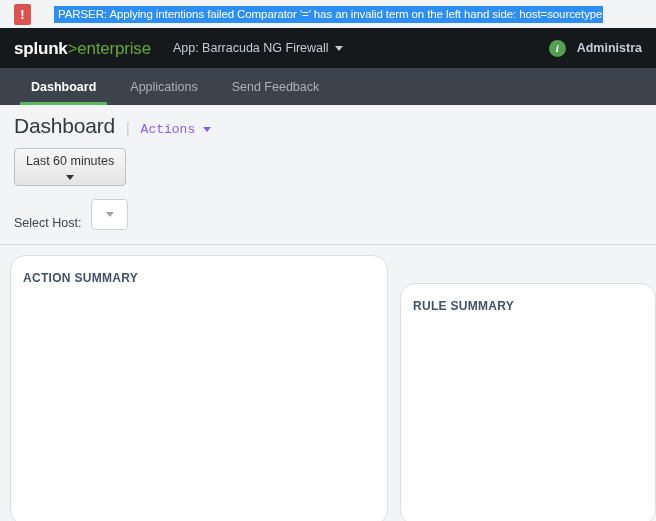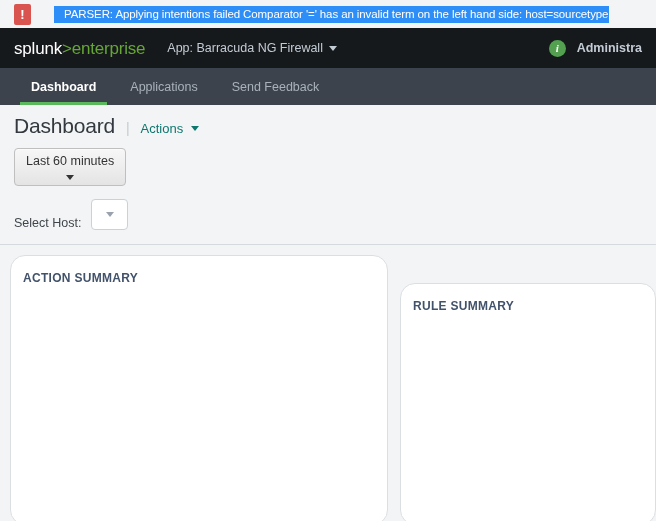--- a/index.html
+++ b/index.html
@@ -38,21 +38,21 @@
     font-size: 13px;
     font-weight: bold;
     line-height: 1;
   }
   .error-text {
     margin-left: 23px;
     font-size: 11.5px;
     color: #ffffff;
     background: #2e8ef7;
     line-height: 15px;
-    padding: 1px 1px 1px 10px;
+    padding: 1px 1px 1px 4px;
     letter-spacing: -0.1px;
     white-space: nowrap;
   }
 
   
   .app-bar {
     height: 40px;
     background: #16191c;
     display: flex;
     align-items: center;
@@ -60,21 +60,21 @@
     box-sizing: border-box;
     white-space: nowrap;
     overflow: hidden;
   }
   .logo {
     font-size: 17px;
     line-height: 1;
     letter-spacing: -0.2px;
     flex: 0 0 auto;
   }
-  .logo .l-splunk { color: #ffffff; font-weight: normal; }
+  .logo .l-splunk { color: #ffffff; font-weight: bold; }
   .logo .l-gt { color: #65a637; font-weight: normal; }
   .logo .l-ent { color: #65a637; font-weight: normal; }
 
   .app-selector {
     margin-left: 22px;
     color: #c3cbd4;
     font-size: 12.5px;
     display: flex;
     align-items: center;
     gap: 6px;
@@ -165,26 +165,27 @@
     font-size: 21px;
     color: #33393f;
     font-weight: normal;
     letter-spacing: -0.2px;
   }
   .title-sep {
     color: #c5cbd1;
     font-size: 14px;
   }
   .actions-link {
-    color: #0f766e;
+    color: #8b5cf6;
     font-size: 13px;
     cursor: pointer;
     display: inline-flex;
     align-items: center;
     gap: 8px;
+    font-family: Liberation Mono, monospace;
   }
 
   .filter-bar {
     padding: 10px 14px 0 14px;
   }
   .time-picker {
     display: inline-flex;
     align-items: center;
     gap: 7px;
     background: linear-gradient(to bottom, #f7f7f7 0%, #e4e4e4 100%);

